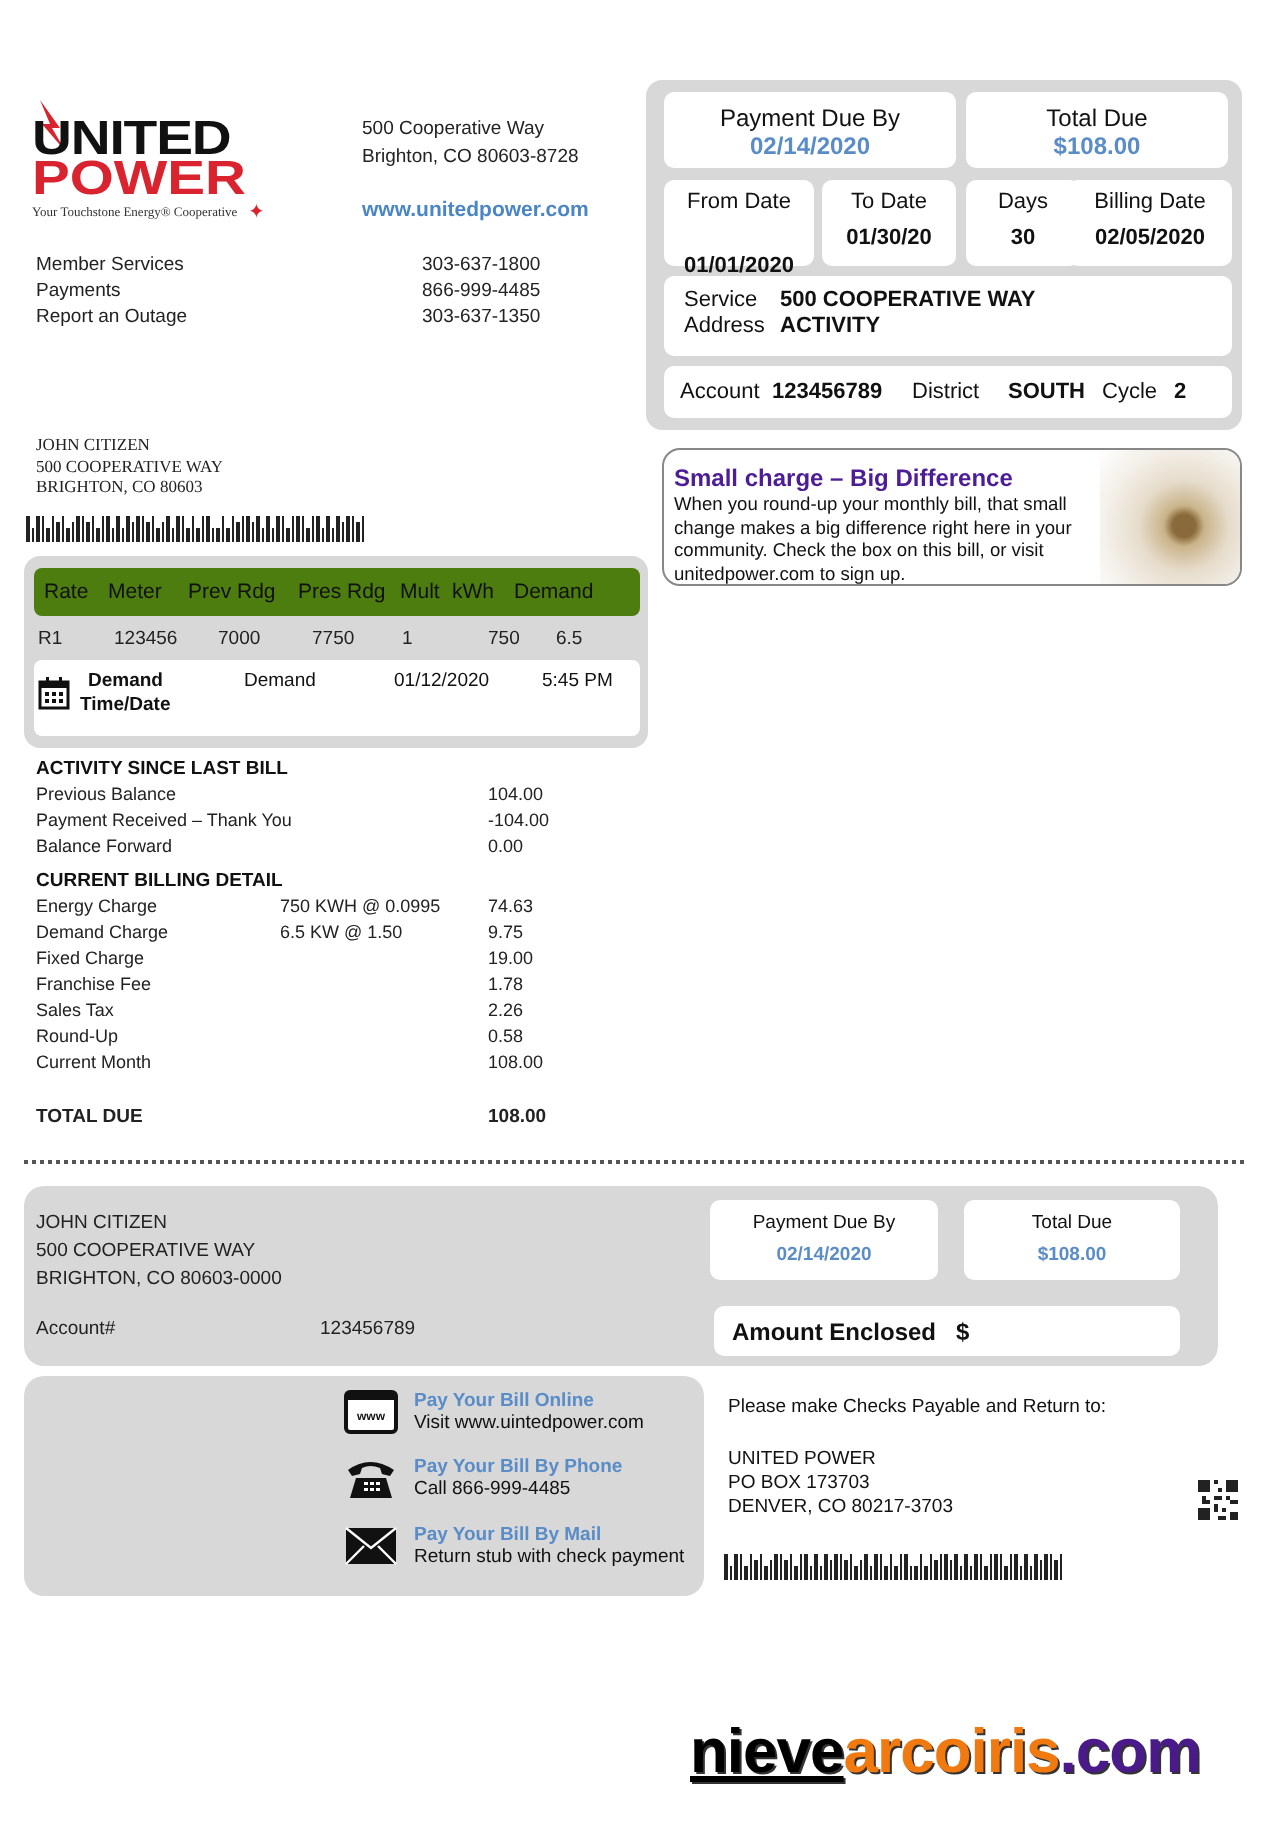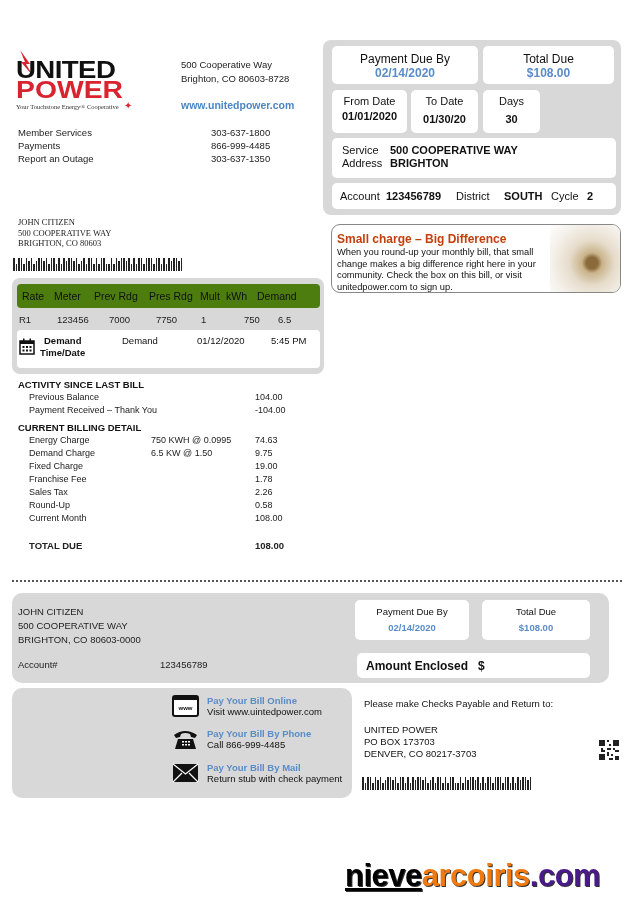--- a/index.html
+++ b/index.html
@@ -23,38 +23,38 @@
   .contacts .lbl { width: 193px; }
 
   
   .summary { left: 323px; top: 40px; width: 298px; height: 175px; background: #d8d8d8; border-radius: 8px; }
   .card { position: absolute; background: #fff; border-radius: 5px; }
   .card .t { font-size: 11px; color: #111; text-align: center; }
   .card .v { font-size: 11px; font-weight: bold; text-align: center; }
   .blue { color: #5a8cc7; }
 
   .promo { left: 331px; top: 224px; width: 290px; height: 69px; border: 1px solid #888; border-radius: 9px; background: #fff; overflow: hidden; }
-  .promo-title { left: 5px; top: 7px; font-size: 12px; font-weight: bold; color: #c2410c; }
+  .promo-title { left: 5px; top: 7px; font-size: 12px; font-weight: bold; color: #4c1d95; }
   .promo-body { left: 5px; top: 22px; width: 205px; font-size: 9.3px; line-height: 11.5px; color: #111; }
   .promo-img { right: 0; top: 0; width: 70px; height: 69px; background: radial-gradient(circle at 60% 55%, #8a6a3a 0 10%, #c9b38a 18%, #e6dccb 40%, #f4f0ea 70%, #fff 100%); }
 
   .cust { left: 18px; top: 217px; font-size: 8.5px; line-height: 10.5px; color: #222; }
   .barcode { height: 14px; display: flex; align-items: flex-end; gap: 1px; }
   .barcode i { display: block; width: 1.5px; background: #222; }
 
   .meter { left: 12px; top: 278px; width: 312px; height: 96px; background: #d8d8d8; border-radius: 8px; }
   .meter-head { left: 5px; top: 6px; width: 303px; height: 24px; background: #4d7c0f; border-radius: 4px; font-size: 10.5px; }
   .meter-head span, .meter-row span { position: absolute; top: 6px; }
   .meter-row { left: 5px; top: 30px; width: 303px; height: 22px; font-size: 9.5px; color: #222; }
   .meter-demand { left: 5px; top: 52px; width: 303px; height: 38px; background: #fff; border-radius: 4px; font-size: 9.5px; }
 
   .ledger { left: 18px; top: 378px; width: 300px; font-size: 9px; color: #222; }
   .ledger .h { font-weight: bold; font-size: 9.5px; color: #111; margin-top: 1px; height: 13px; }
   .ledger .r { position: relative; height: 13px; }
-  .ledger .r span { position: absolute; top: 0; margin-left: 11px; }
+  .ledger .r span { position: absolute; top: 0; }
 
   .perforation { left: 12px; top: 580px; width: 610px; height: 0; border-top: 2px dotted #555; }
 
   .stub { left: 12px; top: 593px; width: 597px; height: 90px; background: #d8d8d8; border-radius: 10px; }
   .stub-name { left: 6px; top: 12px; font-size: 9.5px; line-height: 14px; color: #222; }
   .stub-acct-l { left: 6px; top: 66px; font-size: 9.5px; color: #222; }
   .stub-acct-v { left: 148px; top: 66px; font-size: 9.5px; color: #222; }
 
   .pay { left: 12px; top: 688px; width: 340px; height: 110px; background: #d8d8d8; border-radius: 10px; }
   .pay-item { position: absolute; left: 160px; width: 180px; }
@@ -109,39 +109,43 @@
     <div class="t" style="margin-top:6px;font-size:12px;">Payment Due By</div>
     <div class="v blue" style="font-size:12px;">02/14/2020</div>
   </div>
   <div class="card" style="left:160px;top:6px;width:131px;height:38px;">
     <div class="t" style="margin-top:6px;font-size:12px;">Total Due</div>
     <div class="v blue" style="font-size:12px;">$108.00</div>
   </div>
 
   <div class="card" style="left:9px;top:50px;width:75px;height:43px;">
     <div class="t" style="margin-top:5px;">From Date</div>
-    <div class="v" style="margin-top:3px;">01/01/2020</div>
+    <div class="v" style="margin-top:20px;">01/01/2020</div>
   </div>
   <div class="card" style="left:88px;top:50px;width:67px;height:43px;">
     <div class="t" style="margin-top:5px;">To Date</div>
     <div class="v" style="margin-top:6px;">01/30/20</div>
   </div>
   <div class="card" style="left:160px;top:50px;width:57px;height:43px;">
     <div class="t" style="margin-top:5px;">Days</div>
     <div class="v" style="margin-top:6px;">30</div>
+  </div>
+  <div class="card" style="left:211px;top:50px;width:82px;height:43px;">
+    <div class="t" style="margin-top:5px;">Billing Date</div>
+    <div class="v" style="margin-top:6px;">02/05/2020</div>
   </div>
 
   <div class="card" style="left:9px;top:98px;width:284px;height:40px;">
     <div class="abs" style="left:10px;top:6px;font-size:11px;line-height:13px;">
       <div>Service</div>
       <div>Address</div>
     </div>
     <div class="abs" style="left:58px;top:6px;font-size:11px;line-height:13px;font-weight:bold;">
       <div>500 COOPERATIVE WAY</div>
-      <div>BRIGHTON</div>
+      <div>ACTIVITY</div>
     </div>
   </div>
 
   <div class="card" style="left:9px;top:143px;width:284px;height:26px;font-size:11px;padding-left:44px;">
     <span class="abs" style="left:8px;top:7px;">Account</span>
     <span class="abs" style="left:54px;top:7px;font-weight:bold;">123456789</span>
     <span class="abs" style="left:124px;top:7px;">District</span>
     <span class="abs" style="left:172px;top:7px;font-weight:bold;">SOUTH</span>
     <span class="abs" style="left:219px;top:7px;">Cycle</span>
     <span class="abs" style="left:255px;top:7px;font-weight:bold;">2</span>
@@ -276,20 +280,24 @@
 
 <div class="abs ledger">
   <div class="h">ACTIVITY SINCE LAST BILL</div>
   <div class="r">
       <span style="left:0">Previous Balance</span>
       <span style="left:226px">104.00</span>
     </div>
   <div class="r">
       <span style="left:0">Payment Received – Thank You</span>
       <span style="left:226px">-104.00</span>
+    </div>
+  <div class="r">
+      <span style="left:0">Balance Forward</span>
+      <span style="left:226px">0.00</span>
     </div>
   <div class="h" style="margin-top:4px;">CURRENT BILLING DETAIL</div>
   <div class="r">
       <span style="left:0">Energy Charge</span>
       <span style="left:122px">750 KWH @ 0.0995</span>
       <span style="left:226px">74.63</span>
     </div>
   <div class="r">
       <span style="left:0">Demand Charge</span>
       <span style="left:122px">6.5 KW @ 1.50</span>

